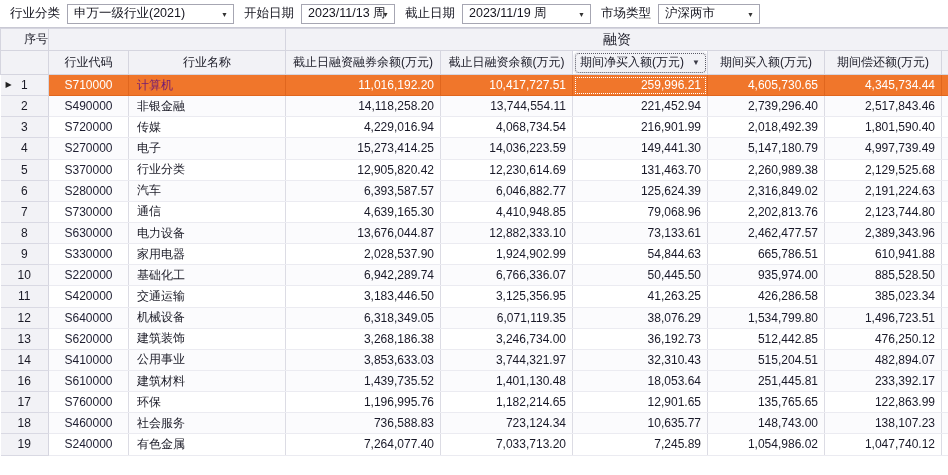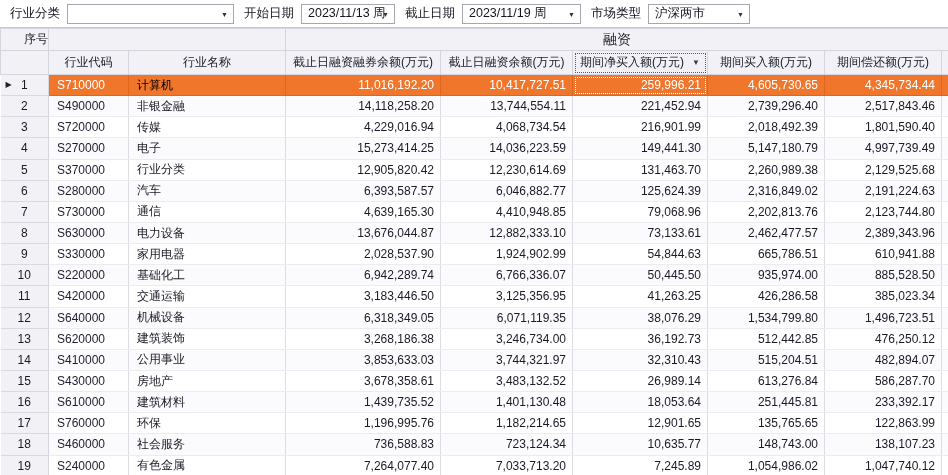--- a/index.html
+++ b/index.html
@@ -21,21 +21,21 @@
     position:relative;display:inline-flex;align-items:center;
     height:20px;border:1px solid #a6a6b2;background:#fff;
     padding:0 18px 0 6px;box-sizing:border-box;font-size:12.5px;color:#15151f;
   }
   .combo .arrow{
     position:absolute;right:5px;top:50%;transform:translateY(-50%);
     font-size:7px;color:#333;line-height:1;
   }
   .w-industry{width:167px;}
   .w-start{width:94px;}
-  .w-end{width:119px;}
+  .w-end{width:129px;}
   .w-market{width:102px;}
   
   table.grid{
     border-collapse:collapse;table-layout:fixed;width:948px;
   }
   .grid th,.grid td{
     box-sizing:border-box;overflow:hidden;white-space:nowrap;
     font-weight:normal;padding:0;
   }
   .grid th{
@@ -46,45 +46,46 @@
     border-right:1px solid #dcdce4;border-bottom:1px solid #ebebf1;
     height:21.15px;font-size:12px;
   }
   .hrow1 th{height:22px;}
   .hrow2 th{height:24px;}
   td.c-index{
     background:#f2f2f6;text-align:center;color:#1a1a26;
     border-right:1px solid #d5d5df;border-bottom:1px solid #d9d9e3;
     position:relative;
   }
-  td.c-code{text-align:left;padding-left:8px;color:#1d1d30;margin-left:38px;}
+  td.c-code{text-align:center;color:#1d1d30;margin-left:38px;}
   td.c-name{text-align:left;padding-left:8px;}
   td.c-num{text-align:right;padding-right:6px;color:#191928;}
   tr.alt td{background:#fbfbfd;}
   tr.alt td.c-index{background:#f2f2f6;}
   
-  tr.current td{background:#F0762B;color:#000000;border-right-color:#e0661e;border-bottom-color:#e0661e;}
+  tr.current td{background:#F0762B;color:#701a75;border-right-color:#e0661e;border-bottom-color:#e0661e;}
   tr.current td.c-index{background:#f2f2f6;color:#1a1a26;border-right:1px solid #d5d5df;border-bottom:1px solid #d9d9e3;}
   tr.current td.c-code,tr.current td.c-num{color:#ffffff;}
   .row-arrow{
     position:absolute;left:5px;top:50%;transform:translateY(-50%);
     font-size:8px;color:#222;line-height:1;
   }
   
-  th.focused{outline:1px dotted #5a5a66;outline-offset:-3px;}
+  th.focused{outline:1px dotted #5a5a66;outline-offset:-3px;border-radius:6px;}
   td.focused{outline:1px dotted #ffffff;outline-offset:-3px;}
   .sort-icon{font-size:8px;color:#3a3a46;margin-left:8px;vertical-align:1px;}
   th.group-head{font-size:14px;}
 </style>
 </head>
 <body>
 
 <div class="toolbar">
   <span class="tb-label">行业分类</span>
   <span class="combo w-industry">
+    <span>申万一级行业(2021)</span>
     <span class="arrow">▼</span>
   </span>
   <span class="tb-label">开始日期</span>
   <span class="combo w-start">
     <span>2023/11/13 周</span>
     <span class="arrow">▼</span>
   </span>
   <span class="tb-label">截止日期</span>
   <span class="combo w-end">
     <span>2023/11/19 周</span>
@@ -275,31 +276,20 @@
         <td class="c-index">14</td>
         <td class="c-code">S410000</td>
         <td class="c-name">公用事业</td>
         <td class="c-num">3,853,633.03</td>
         <td class="c-num">3,744,321.97</td>
         <td class="c-num">32,310.43</td>
         <td class="c-num">515,204.51</td>
         <td class="c-num">482,894.07</td>
         <td></td>
       </tr>
-      <tr class="">
-        <td class="c-index">15</td>
-        <td class="c-code">S430000</td>
-        <td class="c-name">房地产</td>
-        <td class="c-num">3,678,358.61</td>
-        <td class="c-num">3,483,132.52</td>
-        <td class="c-num">26,989.14</td>
-        <td class="c-num">613,276.84</td>
-        <td class="c-num">586,287.70</td>
-        <td></td>
-      </tr>
       <tr class="alt">
         <td class="c-index">16</td>
         <td class="c-code">S610000</td>
         <td class="c-name">建筑材料</td>
         <td class="c-num">1,439,735.52</td>
         <td class="c-num">1,401,130.48</td>
         <td class="c-num">18,053.64</td>
         <td class="c-num">251,445.81</td>
         <td class="c-num">233,392.17</td>
         <td></td>

